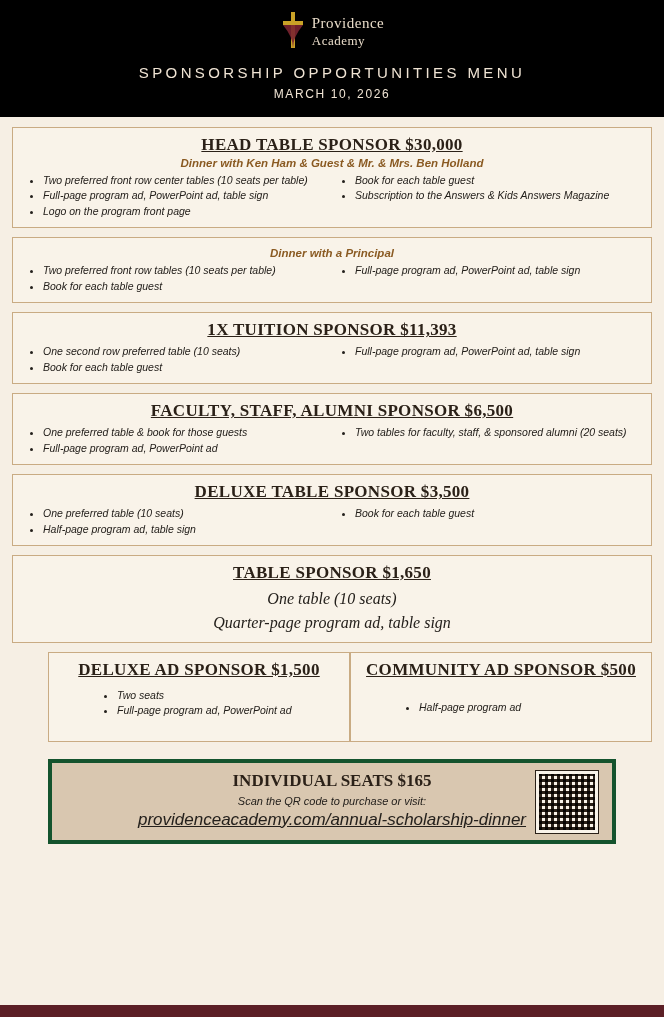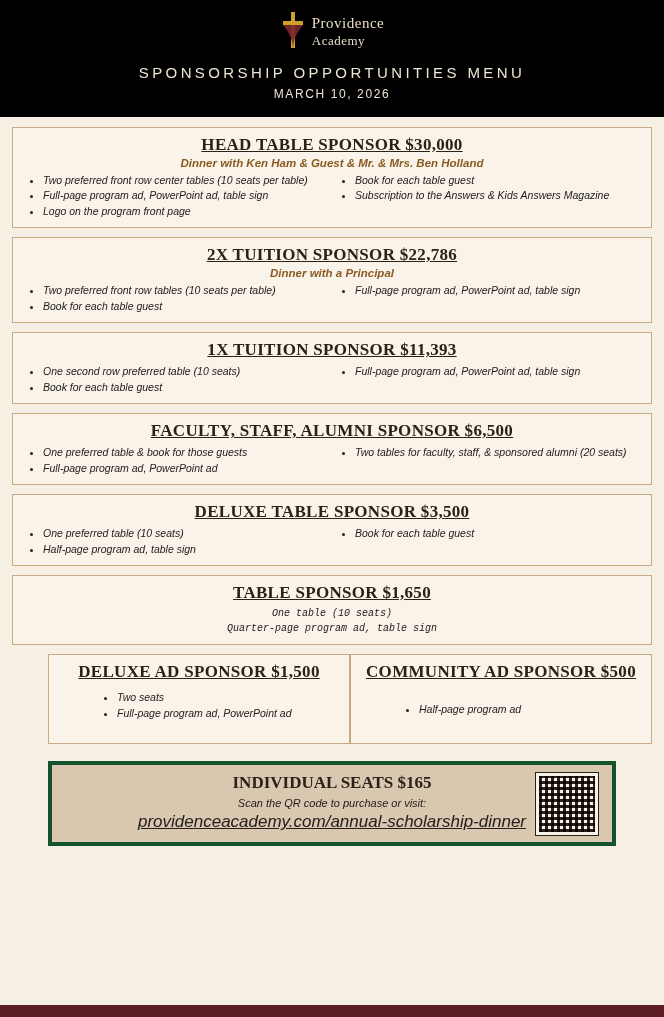--- a/index.html
+++ b/index.html
@@ -110,23 +110,23 @@
     font-size: 10.5px;
     line-height: 1.38;
     color: #24201c;
     margin-bottom: 1px;
   }
   .centered-lines {
     text-align: center;
     margin-top: 4px;
   }
   .centered-lines div {
-    font-family: Liberation Mono, monospace;
-    font-style: italic;
-    font-size: 10px;
+    font-family: Liberation Serif, serif;
+    font-style: italic;
+    font-size: 16px;
     line-height: 1.45;
     color: #24201c;
   }
 
   
   .pair {
     display: flex;
     margin-bottom: 9px;
     padding-left: 36px;
   }
@@ -227,21 +227,20 @@
       <div class="col">
         <ul class="bullets">
           <li>Book for each table guest</li>
           <li>Subscription to the Answers &amp; Kids Answers Magazine</li>
         </ul>
       </div>
     </div>
   </div>
 
   <div class="tier">
-    <div class="tier-title">2X TUITION SPONSOR $22,786</div>
     <div class="tier-sub">Dinner with a Principal</div>
     <div class="cols">
       <div class="col">
         <ul class="bullets">
           <li>Two preferred front row tables (10 seats per table)</li>
           <li>Book for each table guest</li>
         </ul>
       </div>
       <div class="col">
         <ul class="bullets">

